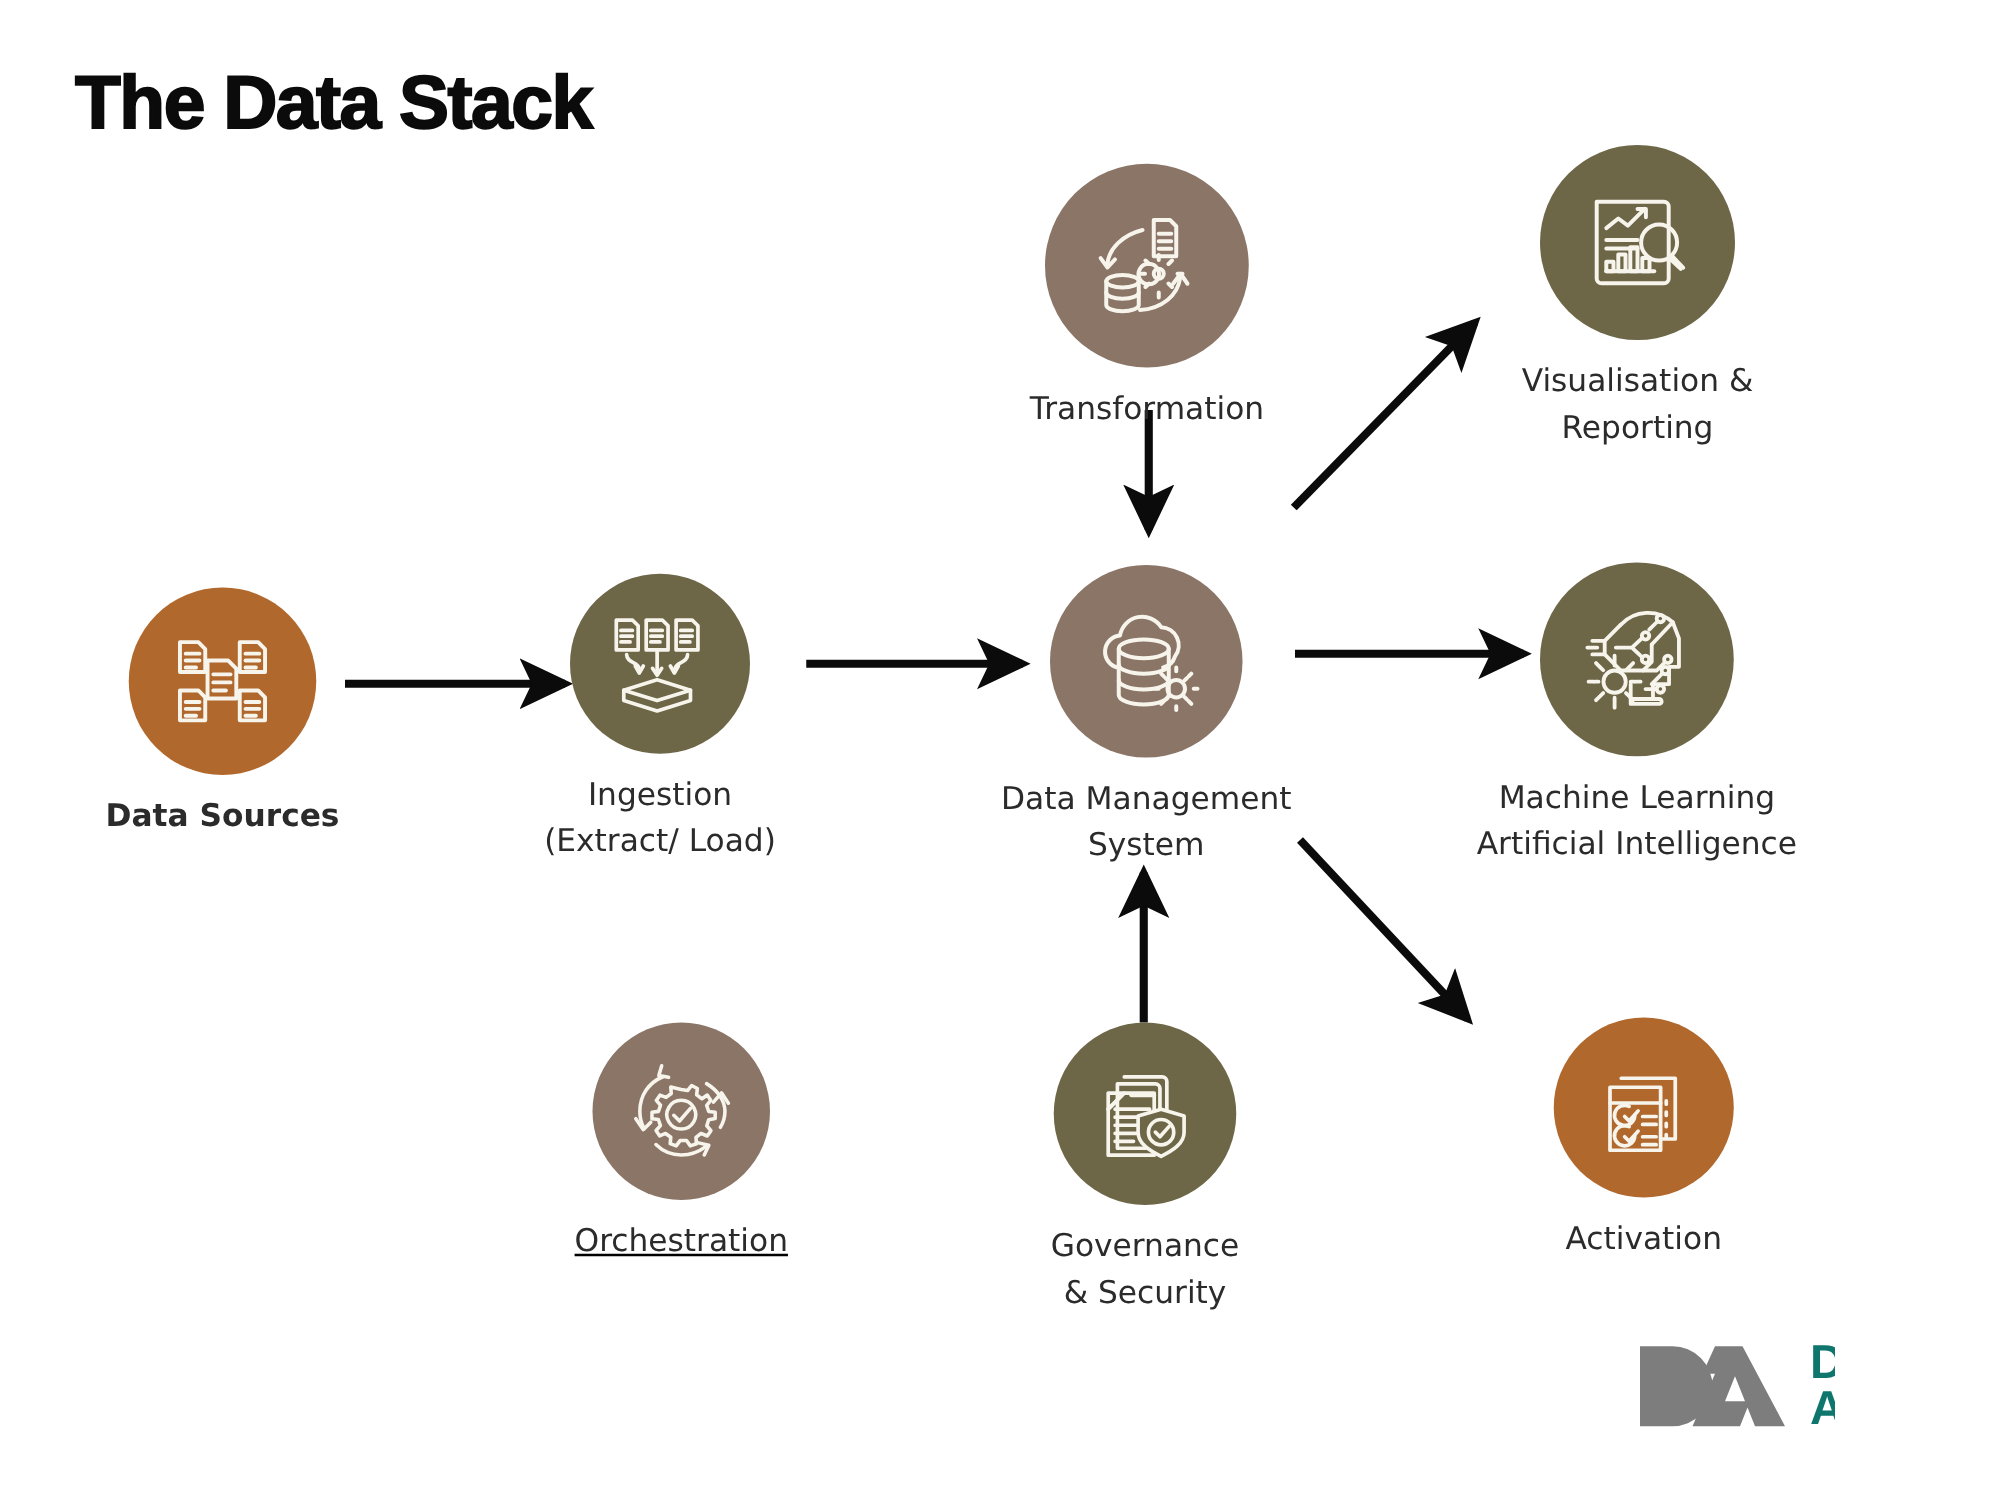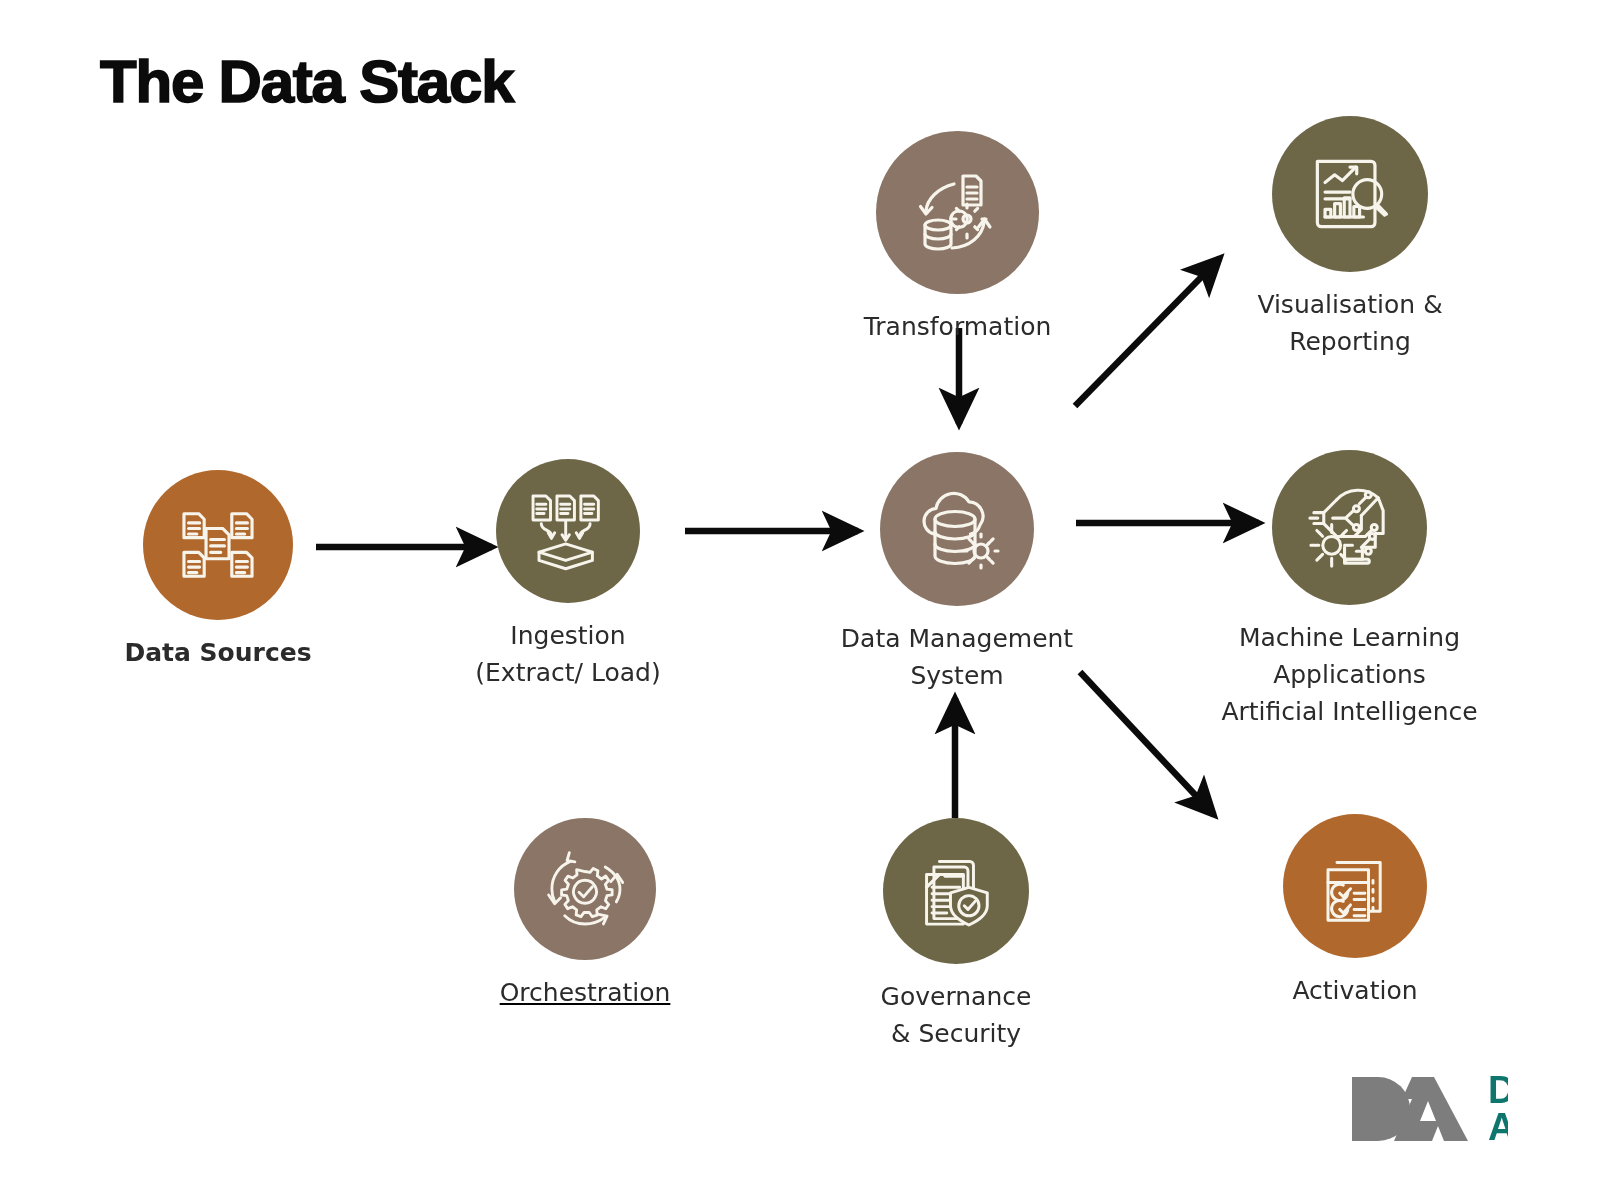--- a/index.html
+++ b/index.html
@@ -9,21 +9,20 @@
   }
   body {
     font-family: "DejaVu Sans", sans-serif;
   }
   #canvas {
     position: relative;
     width: 1468px;
     height: 1200px;
     background: #ffffff;
     overflow: hidden;
-    margin-left: 40px;
   }
   #title {
     position: absolute;
     left: 60px;
     top: 47px;
     font-family: "Liberation Sans", sans-serif;
     font-weight: 700;
     font-size: 60px;
     letter-spacing: -1.2px;
     color: #0b0b0b;
@@ -244,21 +243,20 @@
         <path d="M60 26 L66 20"></path>
         <circle cx="69" cy="17" r="3"></circle>
         <circle cx="32" cy="68" r="9"></circle>
         <path d="M32 51 v-4 M32 85 v4 M15 68 h-4 M53 68 h-4"></path>
         <path d="M20 56 l-3 -3 M44 80 l3 3 M20 80 l-3 3 M44 56 l3 -3"></path>
         <path d="M32 55 v-3 M32 81 v3 M19 68 h-3 M48 68 h-3 M22.8 58.8 l-2.2 -2.2 M41.2 77.2 l2.2 2.2 M22.8 77.2 l-2.2 2.2 M41.2 58.8 l2.2 -2.2"></path>
       </svg>
     </div>
     <div class="node-label">
       <div>Machine Learning</div>
-      <div>Applications</div>
       <div>Artificial Intelligence</div>
     </div>
   </div>
 
   <div class="node" style="left:1243px; top:814px; width:144px;">
     <div class="disc" style="width:144px;height:144px;background:#b1682c;">
       <svg width="90" height="90" viewBox="0 0 100 100" fill="none" stroke="#f7f4ec" stroke-width="3.3" stroke-linecap="round" stroke-linejoin="round">
         <path d="M30 24 h48 v54 h-13"></path>
         <path d="M20 32 h45 v56 H20 Z"></path>
         <path d="M20 46 h45"></path>

